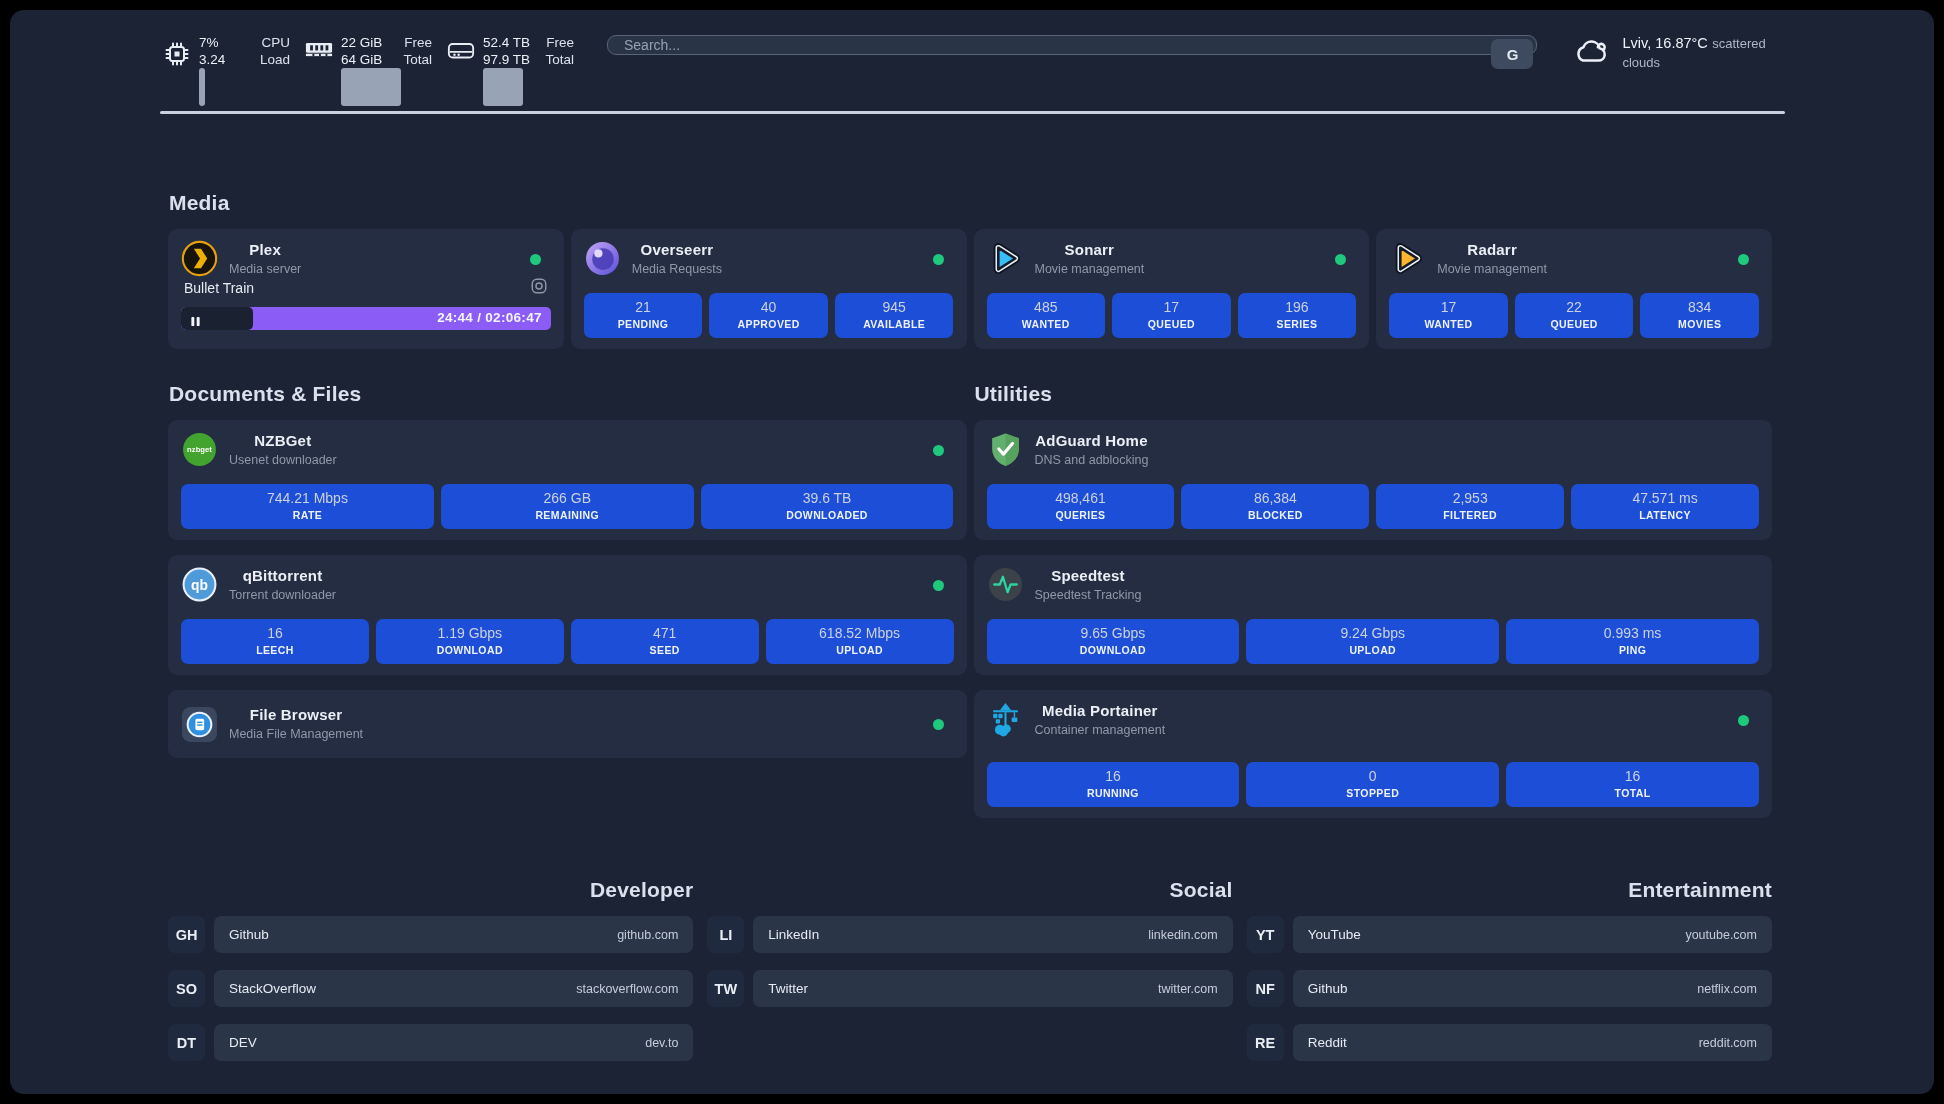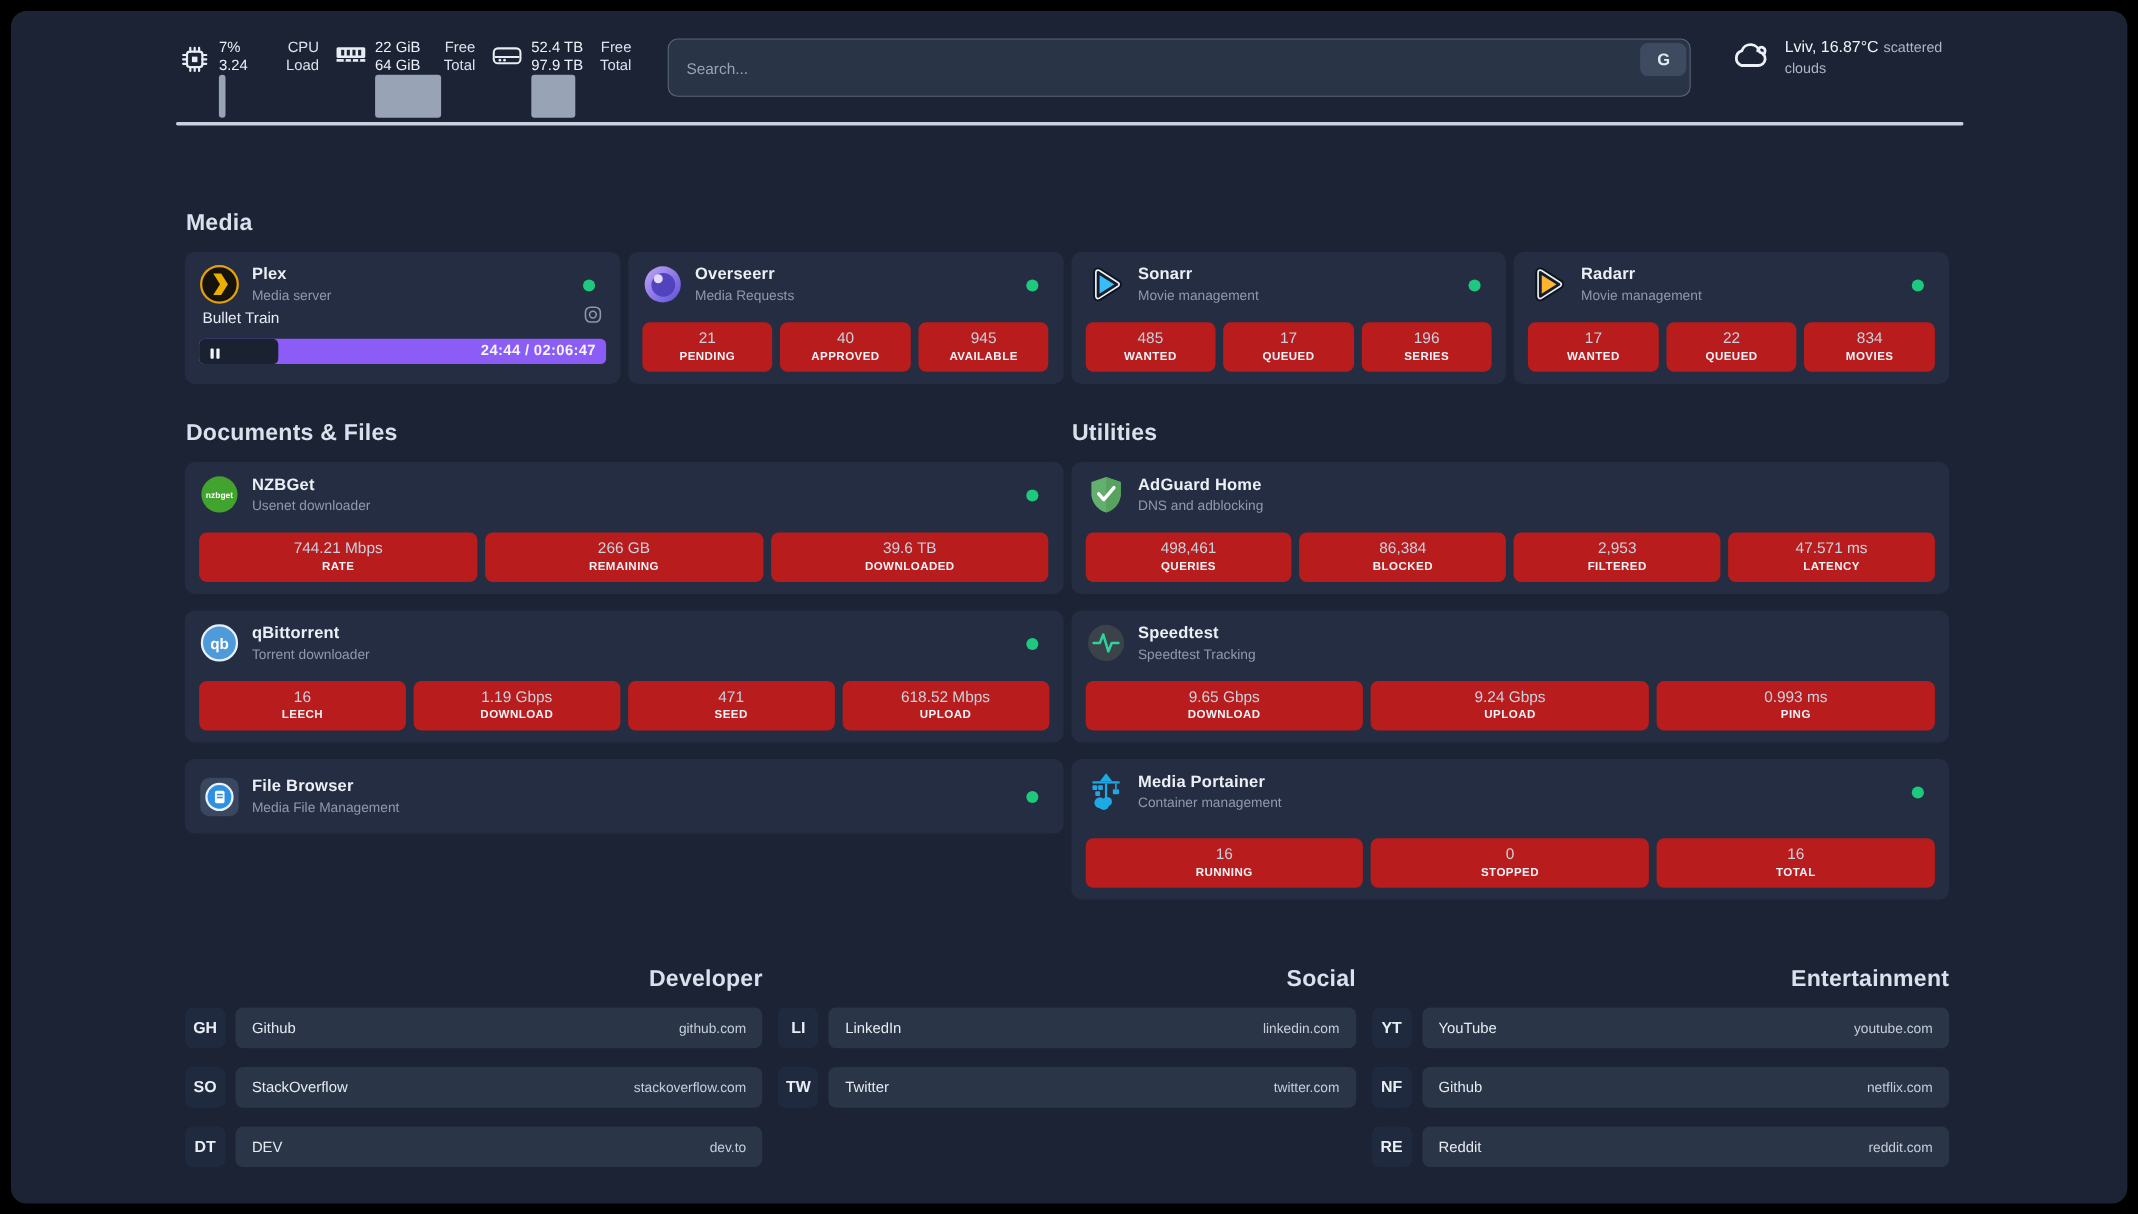--- a/index.html
+++ b/index.html
@@ -10,21 +10,21 @@
   .topbar { position:absolute; left:153px; top:22px; right:140px; display:flex; align-items:flex-start; }
   .stats { display:flex; gap:15px; }
   .stat { display:flex; gap:8px; width:127px; }
   .stat-ic { width:28px; padding-top:8px; flex:none; color:#E8ECF3; }
   .stat-body { flex:1; padding-top:2px; }
   .stat-line { display:flex; justify-content:space-between; font-size:13.5px; line-height:17px; color:#EDF1F7; }
   .stat-line .lbl { color:#DCE2EC; }
   .bar { margin-top:5px; height:5px; border-radius:3px; background:#3E4960; overflow:hidden; }
   .bar > div { height:100%; background:#99A3B6; border-radius:3px; min-width:5px; }
 
-  .search-wrap { position:relative; margin-left:33px; width:985px; height:53px; margin-top:3px;
+  .search-wrap { position:relative; margin-left:33px; width:985px; height:20px; margin-top:3px;
     background:#2A3447; border:1px solid #5A6478; border-radius:9px; }
   .search-wrap input { position:absolute; inset:0; background:transparent; border:none; outline:none;
     padding:0 56px 0 16px; font-size:14px; color:#E4E9F2; font-family:"Liberation Sans", sans-serif; }
   .search-wrap input::placeholder { color:#98A2B4; }
   .g-btn { position:absolute; right:3px; top:3px; width:42px; height:30px; background:#3D4A60; border:none;
     border-radius:7px; color:#E3E9F2; font-size:15px; font-weight:600; cursor:pointer; font-family:"Liberation Sans", sans-serif; }
 
   .weather { display:flex; gap:13px; margin-left:36px; margin-top:2px; align-items:center; }
   .weather-ic { color:#EDF1F7; }
   .weather-txt .w1 { font-size:14.5px; color:#EEF2F8; line-height:19px; }
@@ -40,30 +40,30 @@
   .sec-books { margin-top:59px; }
 
   .row4 { display:grid; grid-template-columns:repeat(4,1fr); gap:7px; }
   .two-col { display:grid; grid-template-columns:1fr 1fr; gap:7px; align-items:start; }
   .stack { display:flex; flex-direction:column; gap:15px; }
 
   .card { position:relative; background:#242D41; border-radius:9px; padding:11px 13px;
     height:120px; display:flex; flex-direction:column; cursor:pointer; }
   .card.h68 { height:68px; justify-content:center; }
   .card.h128 { height:128px; }
-  .card-head { display:flex; align-items:center; gap:11px; }
+  .card-head { display:flex; align-items:center; gap:11px;text-align:center; }
   .svc-icon { width:37px; height:37px; flex:none; display:block; }
   .svc-icon svg { display:block; width:100%; height:100%; }
   .svc-title { display:block; font-size:15px; font-weight:600; color:#ECF0F6; letter-spacing:.2px; line-height:18px; }
   .svc-sub { display:block; font-size:12.5px; color:#8F99AC; line-height:16px; margin-top:2px; }
   .status-dot { position:absolute; top:25px; right:23px; width:11px; height:11px; border-radius:50%; background:#1EC97E; }
   .card.h68 .status-dot { top:50%; margin-top:-5.5px; }
 
   .stat-row { margin-top:auto; display:flex; gap:7px; }
-  .stat-box { flex:1; background:#b91c1c; border-radius:7px; padding:6px 4px 7px; text-align:center; }
+  .stat-box { flex:1; background:#1d4ed8; border-radius:7px; padding:6px 4px 7px; text-align:center; }
   .stat-val { display:block; font-size:14px; color:#CBD2DE; line-height:17px; }
   .stat-lbl { display:block; font-size:10.5px; font-weight:700; color:#EFF3F8; letter-spacing:.4px; line-height:14px; margin-top:1px; }
 
   
   .np-row { display:flex; align-items:center; justify-content:space-between; padding:0 3px; }
   .np-title { font-size:14px; color:#E7EBF2; }
   .player { margin-top:8px; position:relative; height:23px; border-radius:5px; background:#8b5cf6; overflow:hidden; }
   .player .elapsed { position:absolute; left:0; top:0; height:100%; background:#1A2232; border-radius:5px; }
   .pause-ic { position:absolute; left:9px; top:6px; }
   .time { position:absolute; right:9px; top:3px; font-size:13.5px; font-weight:700; letter-spacing:.3px; color:#F2F5FA; }

